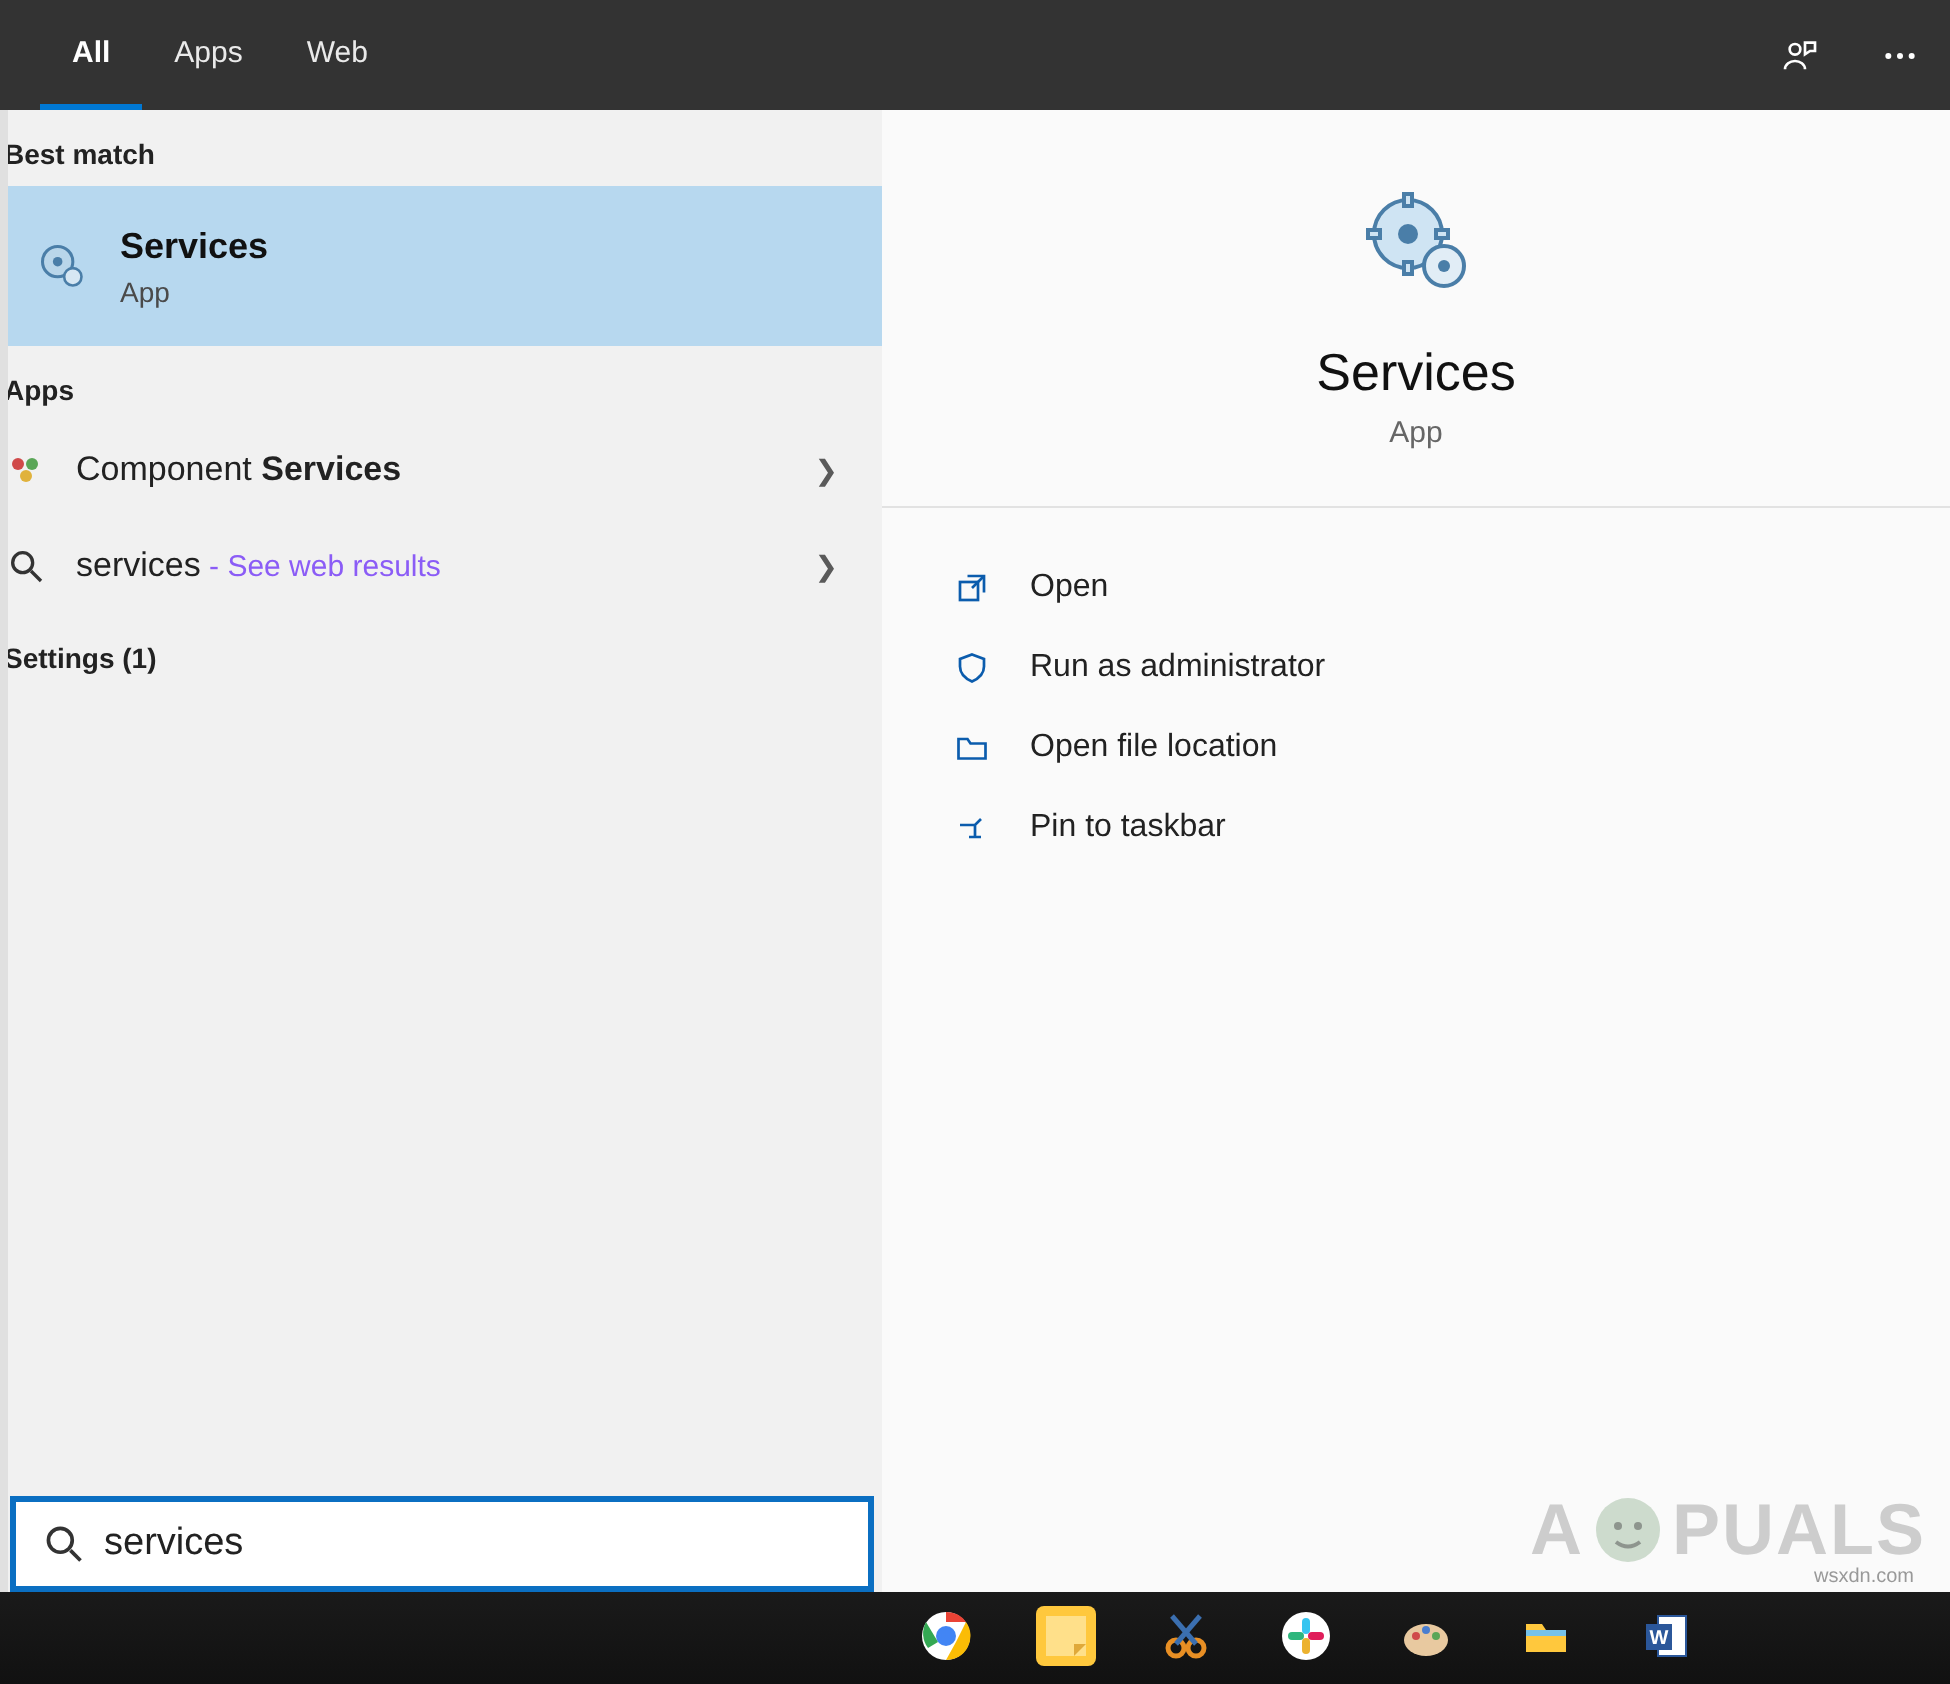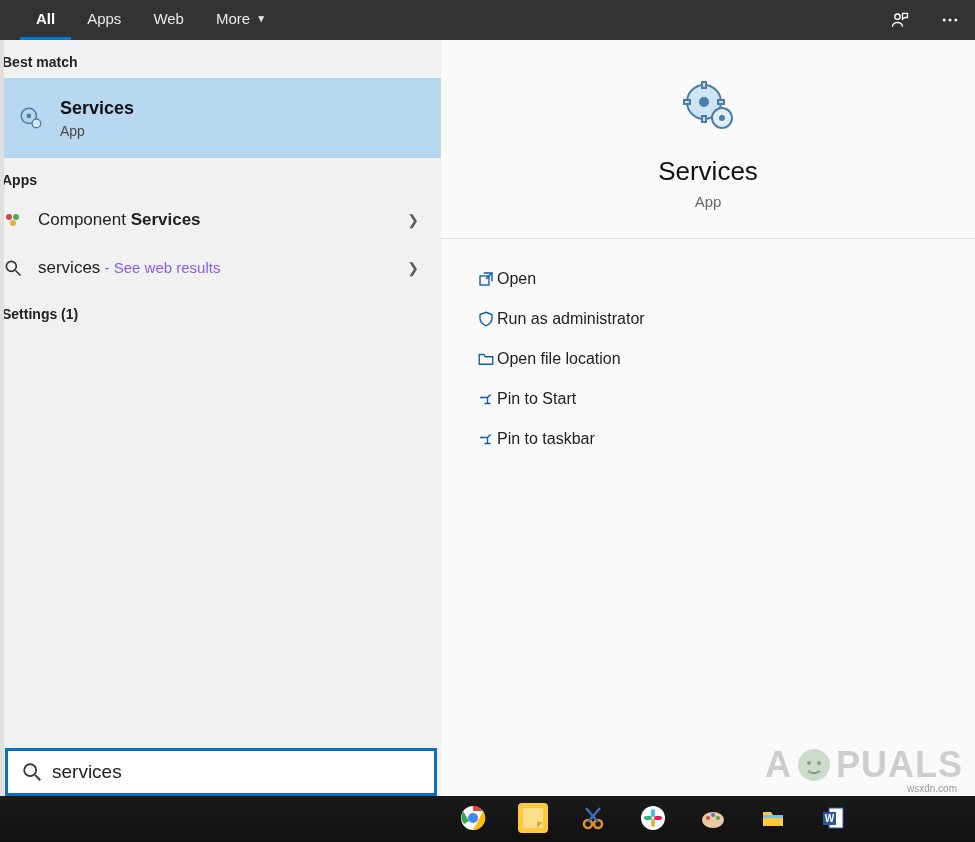--- a/index.html
+++ b/index.html
@@ -2,21 +2,21 @@
 <html><head>
 <meta charset="utf-8">
 <style>
 * { margin: 0; padding: 0; box-sizing: border-box; font-family: "Segoe UI", Arial, sans-serif; }
 html, body { width: 975px; height: 842px; overflow: hidden; background: #fff; }
 
 .root { display: flex; flex-direction: column; height: 100%; position: relative; }
 
 
 .header {
-  background: #333333; height: 40px; display: flex; align-items: stretch;
+  background: #333333; height: 55px; display: flex; align-items: stretch;
   color: #fff; font-size: 15px; position: relative;
 }
 .header-tabs { display: flex; align-items: stretch; margin-left: 20px; }
 .header-tab {
   display: flex; align-items: center; padding: 0 16px; font-size: 15px;
   color: #eaeaea; border-bottom: 3px solid transparent; cursor: default;
 }
 .header-tab.active { font-weight: 600; color: #fff; border-bottom-color: #0078d4; }
 .header-tab .chev { margin-left: 6px; font-size: 10px; }
 .header-right { margin-left: auto; display: flex; align-items: center; }
@@ -63,21 +63,21 @@
 .right-pane { flex: 1; background: #fafafa; display: flex; flex-direction: column; }
 .preview-header {
   display: flex; flex-direction: column; align-items: center;
   padding: 40px 0 28px 0; border-bottom: 1px solid #e2e2e2;
 }
 .preview-title { font-size: 26px; font-weight: 400; color: #111; margin-top: 24px; }
 .preview-sub { font-size: 15px; color: #666; margin-top: 6px; }
 
 .preview-actions { padding: 20px 16px 0 28px; }
 .action {
-  display: flex; align-items: center; padding: 9px 6px;
+  display: flex; align-items: center; gap: 18px; padding: 9px 6px;
   font-size: 16px; color: #222;
 }
 .action .aicn { width: 22px; height: 22px; display: flex; align-items: center; justify-content: center; color: #0b5cad; }
 
 
 .watermark {
   position: absolute; right: 12px; bottom: 56px;
   font-size: 36px; font-weight: 700; color: rgba(120,120,120,0.35);
   letter-spacing: 1px; display: flex; align-items: center; gap: 2px;
 }
@@ -126,24 +126,20 @@
     <div class="header-tabs">
       <div class="header-tab active">
           <span>All</span>
         </div>
       <div class="header-tab">
           <span>Apps</span>
         </div>
       <div class="header-tab">
           <span>Web</span>
         </div>
-      <div class="header-tab">
-        <span>More</span>
-        <span class="chev">▼</span>
-      </div>
     </div>
     <div class="header-right">
       <div class="header-icon">
         <svg width="20" height="20" viewBox="0 0 24 24" fill="none" stroke="#fff" stroke-width="1.6">
           <circle cx="9" cy="8" r="3.2"></circle>
             <path d="M3 20c0-3 3-5 6-5s6 2 6 5"></path>
           <path d="M15 4h6v5h-3l-3 2z"></path>
         </svg>
       </div>
       <div class="header-icon">
@@ -258,28 +254,20 @@
               </svg>
           </span>
           <span>Open file location</span>
         </div>
         <div class="action">
           <span class="aicn">
             <svg width="18" height="18" viewBox="0 0 24 24" fill="none" stroke="#0b5cad" stroke-width="1.8">
                 <path d="M4 10h10l4-4M14 10v8M10 18h8"></path>
               </svg>
           </span>
-          <span>Pin to Start</span>
-        </div>
-        <div class="action">
-          <span class="aicn">
-            <svg width="18" height="18" viewBox="0 0 24 24" fill="none" stroke="#0b5cad" stroke-width="1.8">
-                <path d="M4 10h10l4-4M14 10v8M10 18h8"></path>
-              </svg>
-          </span>
           <span>Pin to taskbar</span>
         </div>
       </div>
 
       <div class="watermark">
         <span>A</span>
         <span class="face">
           <svg width="40" height="40" viewBox="0 0 40 40">
               <circle cx="20" cy="20" r="16" fill="rgba(120,160,120,0.35)"></circle>
               <circle cx="15" cy="18" r="2" fill="rgba(80,80,80,0.5)"></circle>

